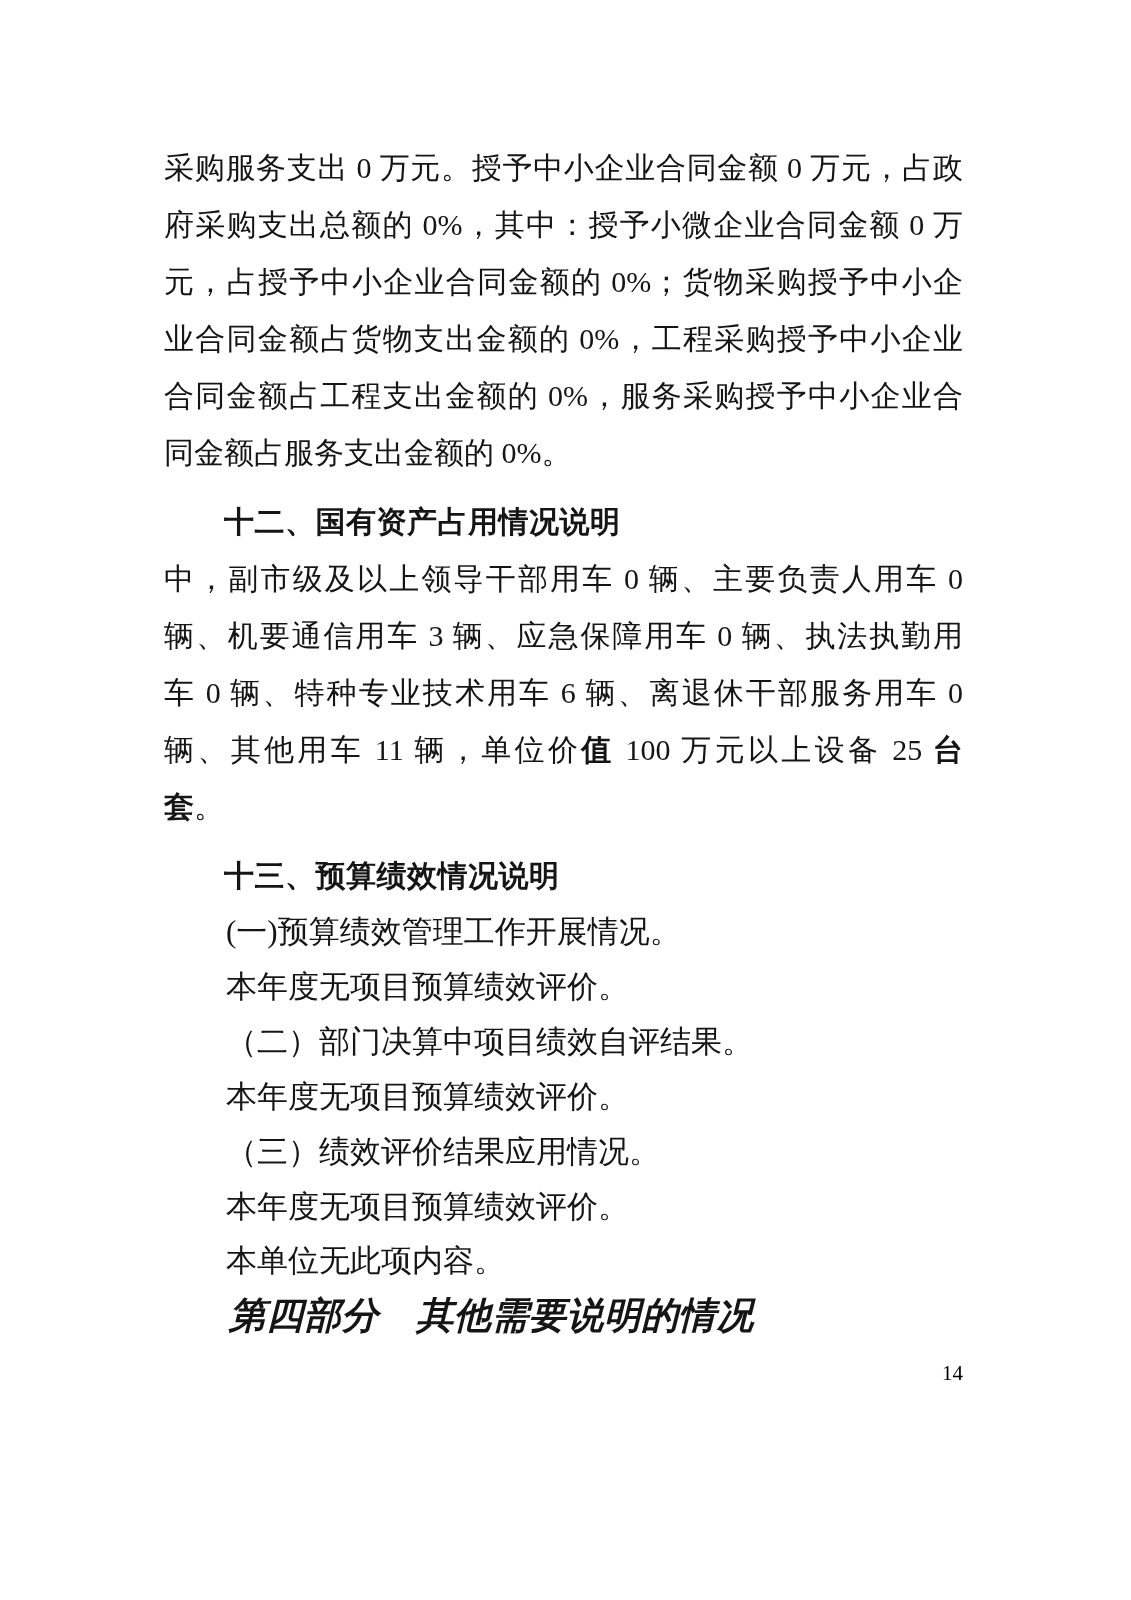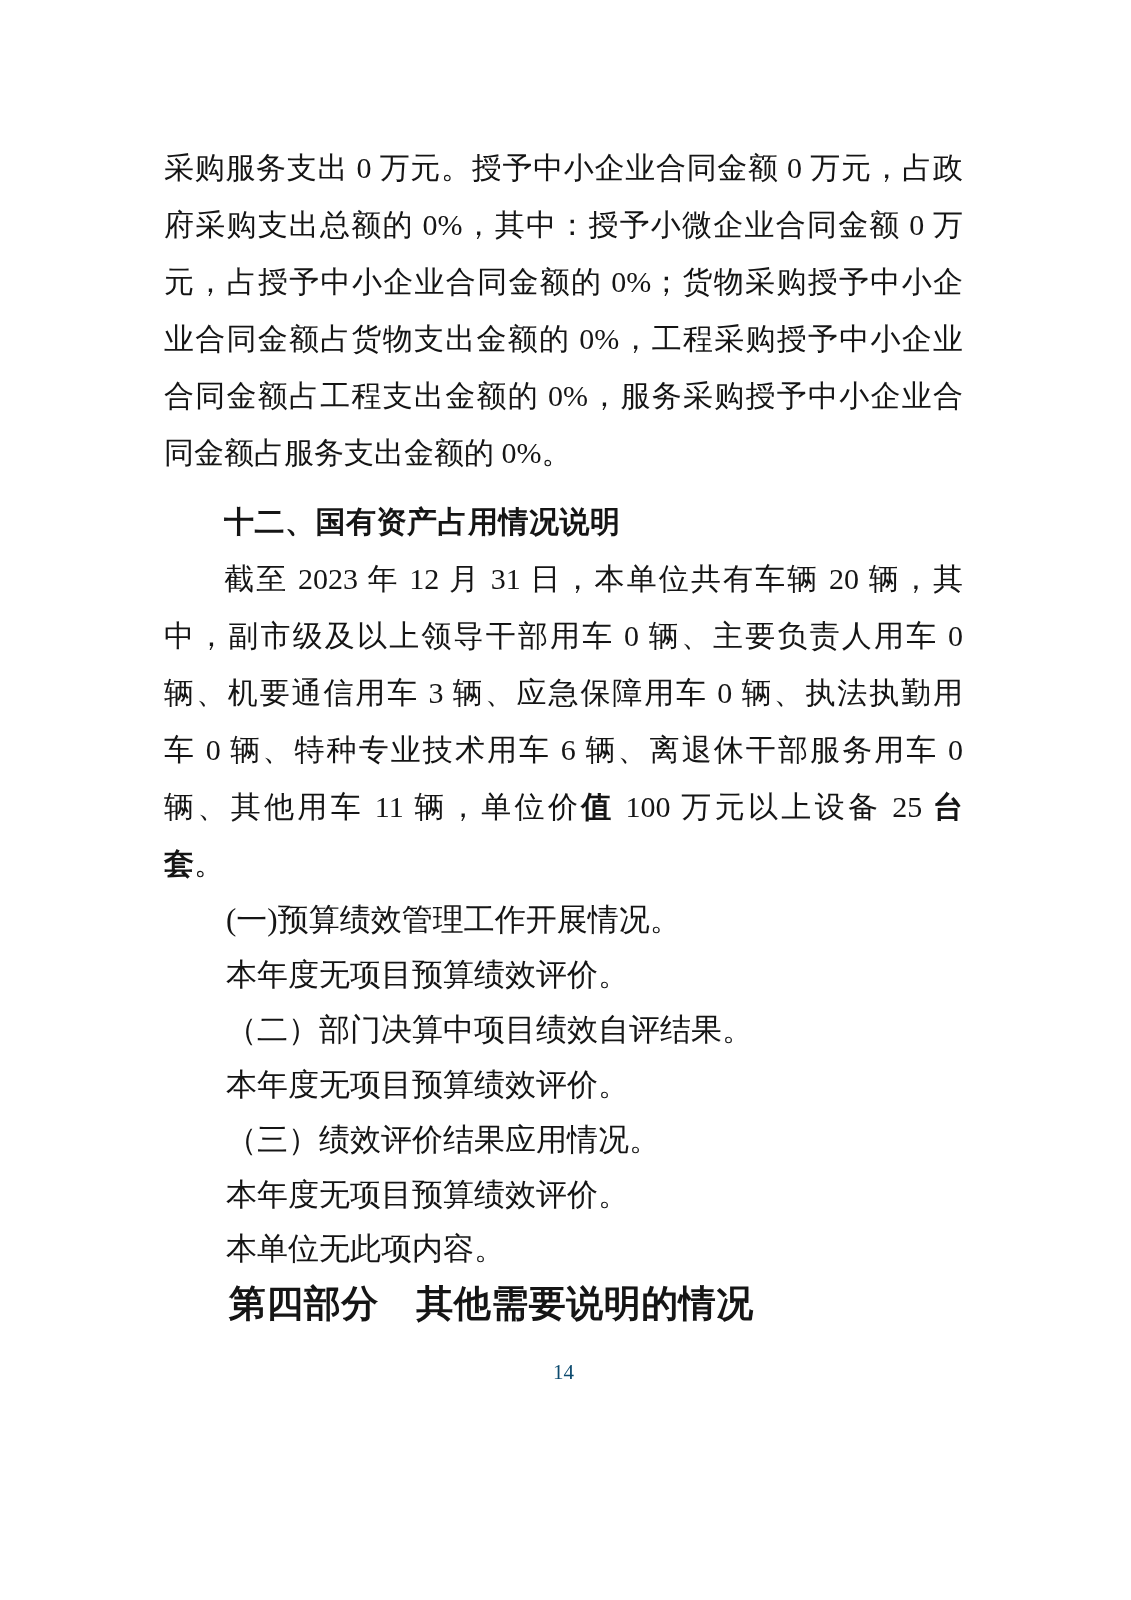--- a/index.html
+++ b/index.html
@@ -59,54 +59,55 @@
     font-weight: 700;
   }
   
   .part-hd {
     font-family: "Liberation Sans", "DejaVu Sans", sans-serif;
     font-weight: 700;
     font-size: 37px;
     line-height: 57px;
     text-indent: 1.75em;
     letter-spacing: 0.5px;
+    font-style: italic;
   }
   .pageno {
-    margin-top: 27px;
-    text-align: center;
+    margin-top: 16px;
+    text-align: right;
     font-size: 21px;
     line-height: 26px;
-    color: #0c4a6e;
+    color: #000000;
   }
 </style>
 </head>
 <body>
 
 <div class="page">
 
   <div>
     <div class="ln jl">采购服务支出 0 万元。授予中小企业合同金额 0 万元，占政</div>
     <div class="ln jl">府采购支出总额的 0%，其中：授予小微企业合同金额 0 万</div>
     <div class="ln jl">元，占授予中小企业合同金额的 0%；货物采购授予中小企</div>
     <div class="ln jl">业合同金额占货物支出金额的 0%，工程采购授予中小企业</div>
     <div class="ln jl">合同金额占工程支出金额的 0%，服务采购授予中小企业合</div>
     <div class="ln jl last">同金额占服务支出金额的 0%。</div>
   </div>
 
   <div class="hd sp">十二、国有资产占用情况说明</div>
 
   <div>
-    <div class="ln jl ind">截至 2023 年 12 月 31 日，本单位共有车辆 20 辆，其</div>
     <div class="ln jl">中，副市级及以上领导干部用车 0 辆、主要负责人用车 0</div>
     <div class="ln jl">辆、机要通信用车 3 辆、应急保障用车 0 辆、执法执勤用</div>
     <div class="ln jl">车 0 辆、特种专业技术用车 6 辆、离退休干部服务用车 0</div>
     <div class="ln jl"><span>辆、其他用车 11 辆，单位价</span><span class="ht">值</span><span> 100 万元以上设备 25 </span><span class="ht">台</span></div>
     <div class="ln jl last"><span class="ht">套</span><span>。</span></div>
   </div>
 
+  <div class="hd sp">十三、预算绩效情况说明</div>
 
   <div>
     <div class="kt">(一)预算绩效管理工作开展情况。</div>
     <div class="kt">本年度无项目预算绩效评价。</div>
     <div class="kt">（二）部门决算中项目绩效自评结果。</div>
     <div class="kt">本年度无项目预算绩效评价。</div>
     <div class="kt">（三）绩效评价结果应用情况。</div>
     <div class="kt">本年度无项目预算绩效评价。</div>
   </div>
 

